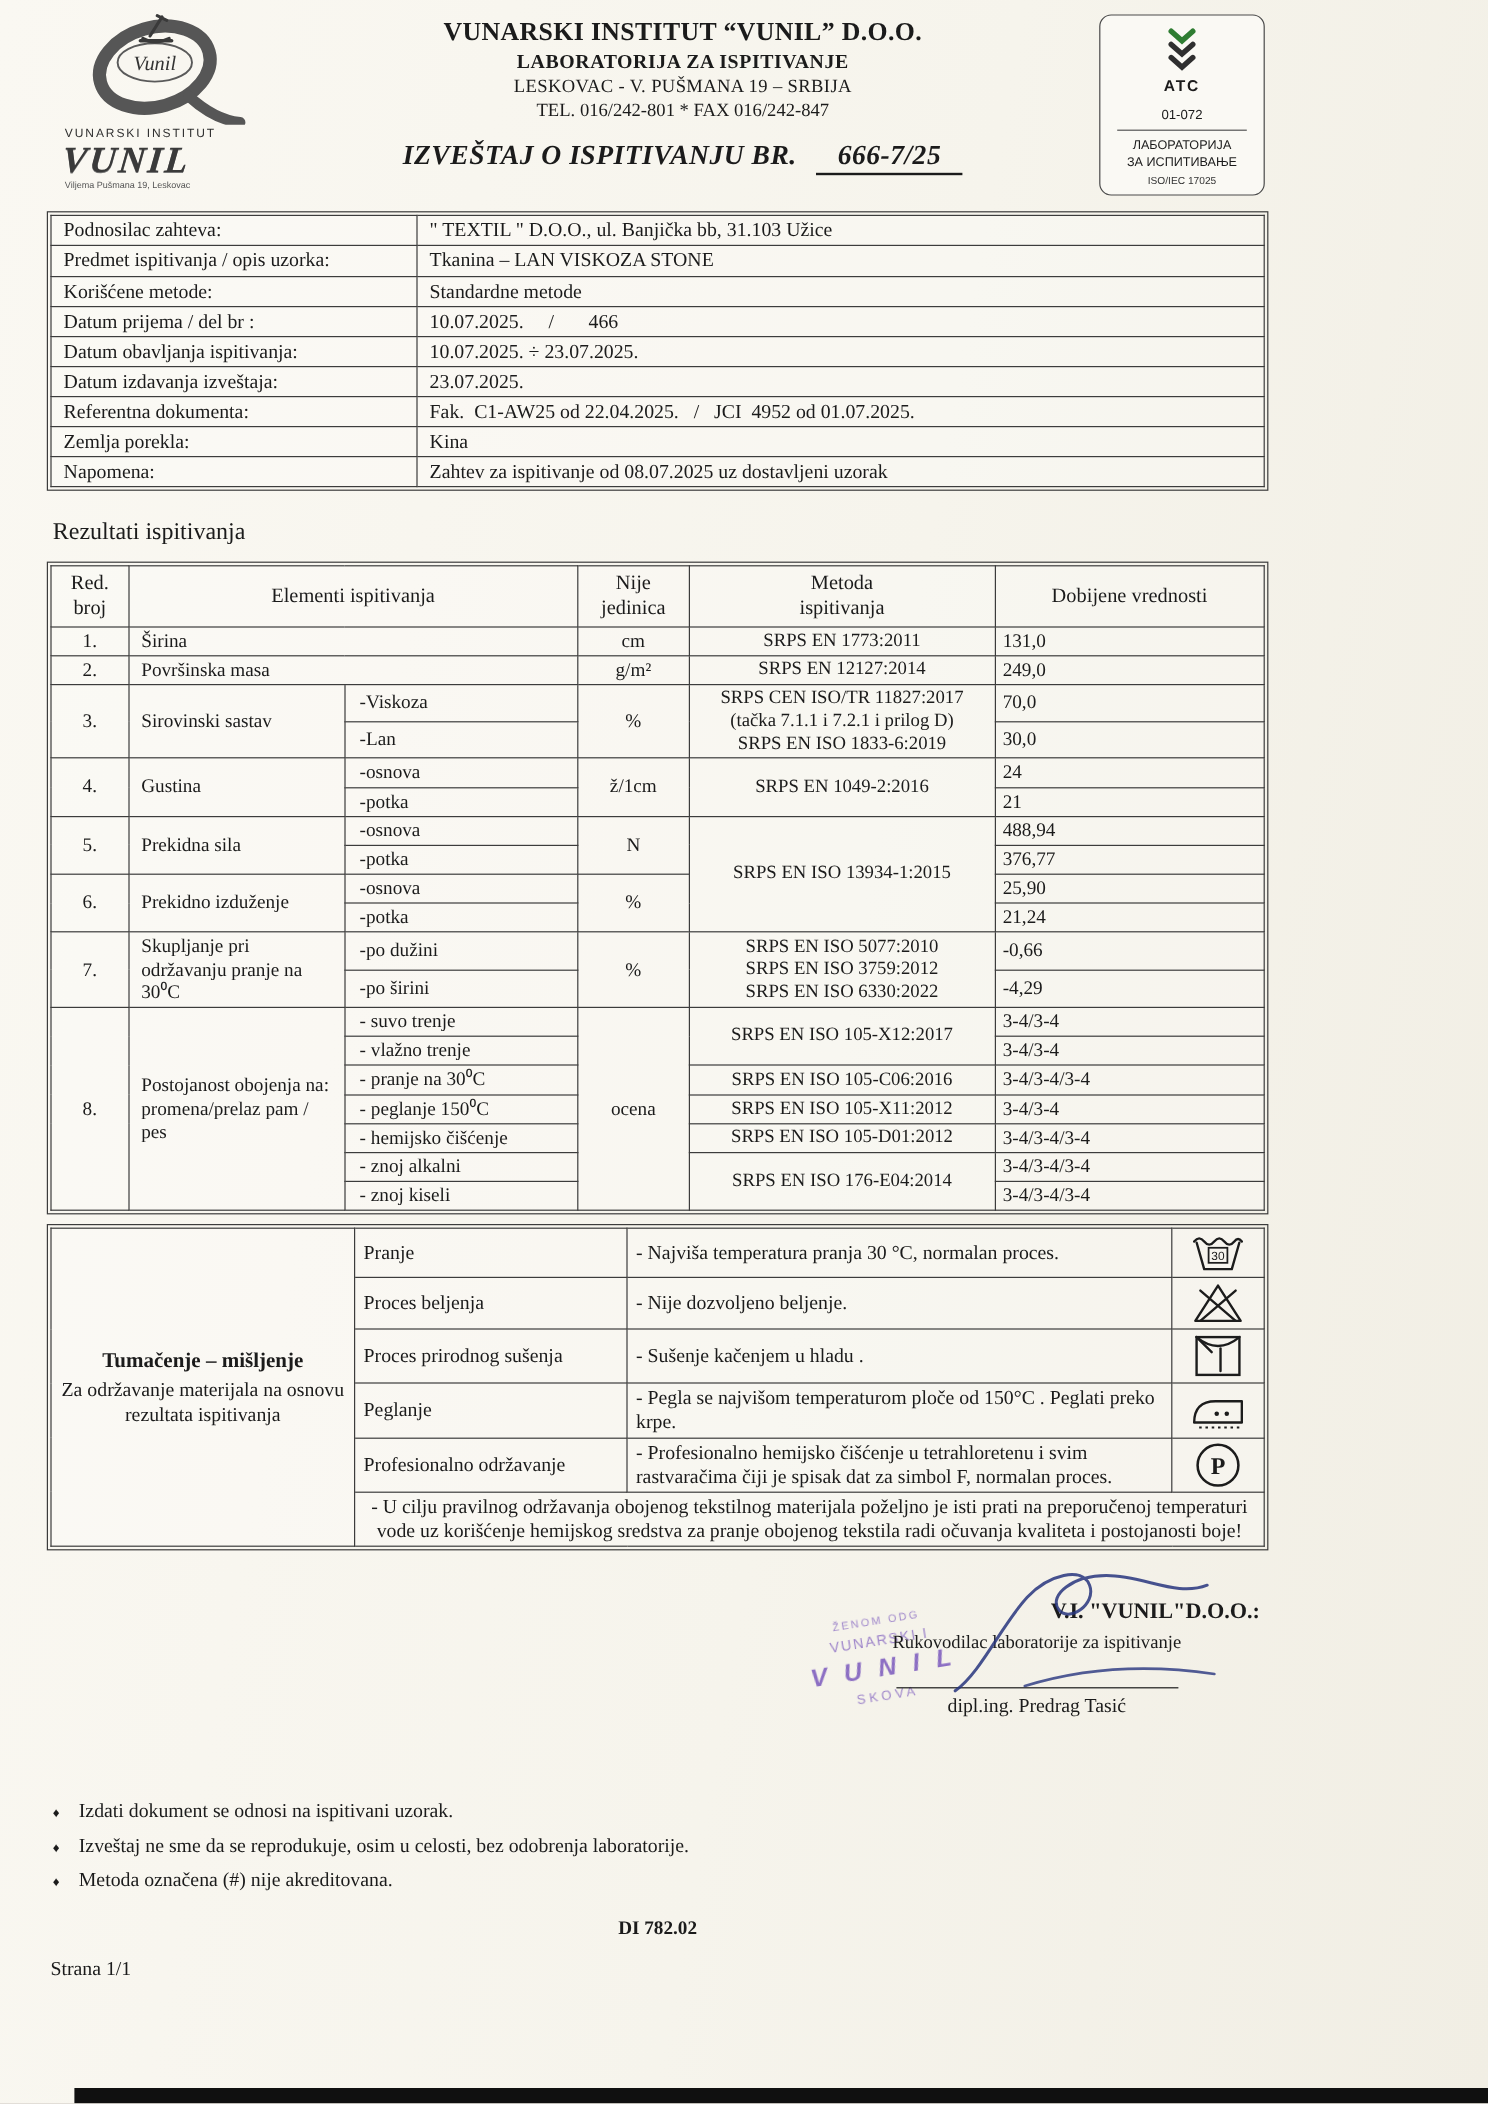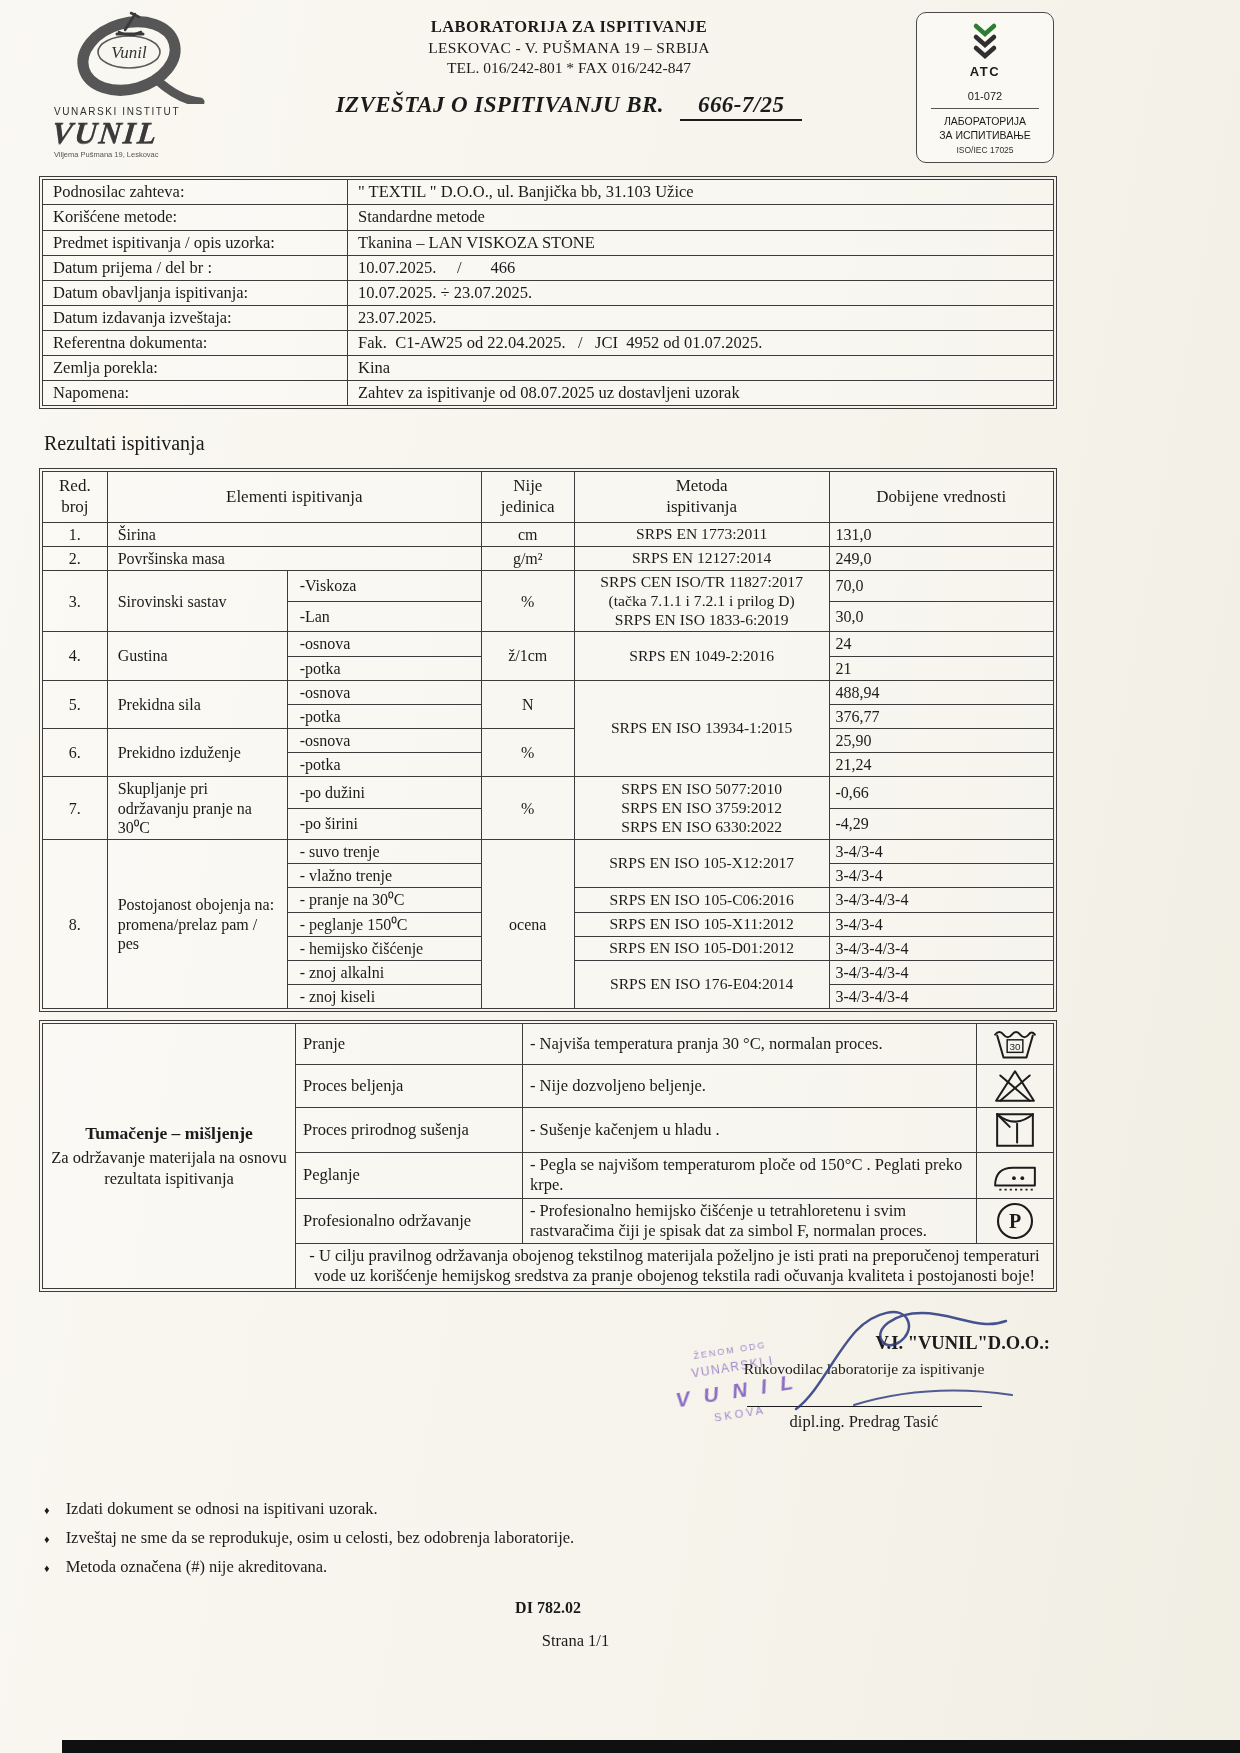--- a/index.html
+++ b/index.html
@@ -73,21 +73,21 @@
   .stamp-l2{font-size:12px;letter-spacing:1.5px;margin-top:5px;}
   .stamp-l3{font-size:21px;font-weight:bold;font-style:italic;letter-spacing:4px;margin-top:5px;color:rgba(100,60,180,.72);}
   .stamp-l4{font-size:11px;margin-top:5px;letter-spacing:3px;}
   .sig-scribble{position:absolute;right:34px;top:-34px;}
 
   
   .footnotes{margin-top:30px;}
   .fn{display:flex;align-items:baseline;font-size:16.5px;margin-bottom:9px;}
   .fn-bullet{font-size:11px;margin:0 16px 0 2px;flex:0 0 auto;}
   .doc-code{text-align:center;font-weight:bold;font-size:16px;margin-top:22px;}
-  .page-num{text-align:center;font-size:16.5px;margin-top:14px;margin-right:-55px;}
+  .page-num{text-align:left;font-size:16.5px;margin-top:14px;margin-right:-55px;}
   .scan-bar{position:absolute;left:62px;right:0;bottom:0;height:13px;background:#101010;}
 
   svg{display:block;margin:0 auto;}
   .icon-stroke{stroke:#1c1c1c;fill:none;stroke-width:1.9;stroke-linecap:round;stroke-linejoin:round;}
 </style>
 </head>
 <body>
 
 <div class="page">
   <div class="content">
@@ -105,20 +105,21 @@
             <path d="M62 24 Q72 30 84 24"></path>
             <path d="M60 26 H86" stroke-width="3"></path>
           </g>
         </svg>
         <div class="logo-caption">VUNARSKI INSTITUT</div>
         <div class="logo-brand">VUNIL</div>
         <div class="logo-sub">Viljema Pušmana 19, Leskovac</div>
       </div>
 
       <div class="hdr-center">
+        <div class="company">VUNARSKI INSTITUT “VUNIL” D.O.O.</div>
         <div class="lab">LABORATORIJA ZA ISPITIVANJE</div>
         <div class="addr">LESKOVAC - V. PUŠMANA 19 – SRBIJA</div>
         <div class="tel">TEL. 016/242-801 * FAX  016/242-847</div>
         <div class="report-title">
           <span>IZVEŠTAJ O ISPITIVANJU BR.</span>
           <span class="report-no">666-7/25</span>
         </div>
       </div>
 
       <div class="atc-box">
@@ -136,26 +137,26 @@
       </div>
     </header>
 
     <table class="grid info-table">
       <tbody>
         <tr>
             <td class="lbl">Podnosilac zahteva:</td>
             <td class="val">" TEXTIL " D.O.O., ul. Banjička bb, 31.103 Užice</td>
           </tr>
         <tr>
+            <td class="lbl">Predmet ispitivanja / opis uzorka:</td>
+            <td class="val">Tkanina – LAN VISKOZA STONE</td>
+          </tr>
+        <tr>
             <td class="lbl">Korišćene metode:</td>
             <td class="val">Standardne metode</td>
-          </tr>
-        <tr>
-            <td class="lbl">Predmet ispitivanja / opis uzorka:</td>
-            <td class="val">Tkanina – LAN VISKOZA STONE</td>
           </tr>
         <tr>
             <td class="lbl">Datum prijema / del br :</td>
             <td class="val">10.07.2025.     /       466</td>
           </tr>
         <tr>
             <td class="lbl">Datum obavljanja ispitivanja:</td>
             <td class="val">10.07.2025. ÷ 23.07.2025.</td>
           </tr>
         <tr>

